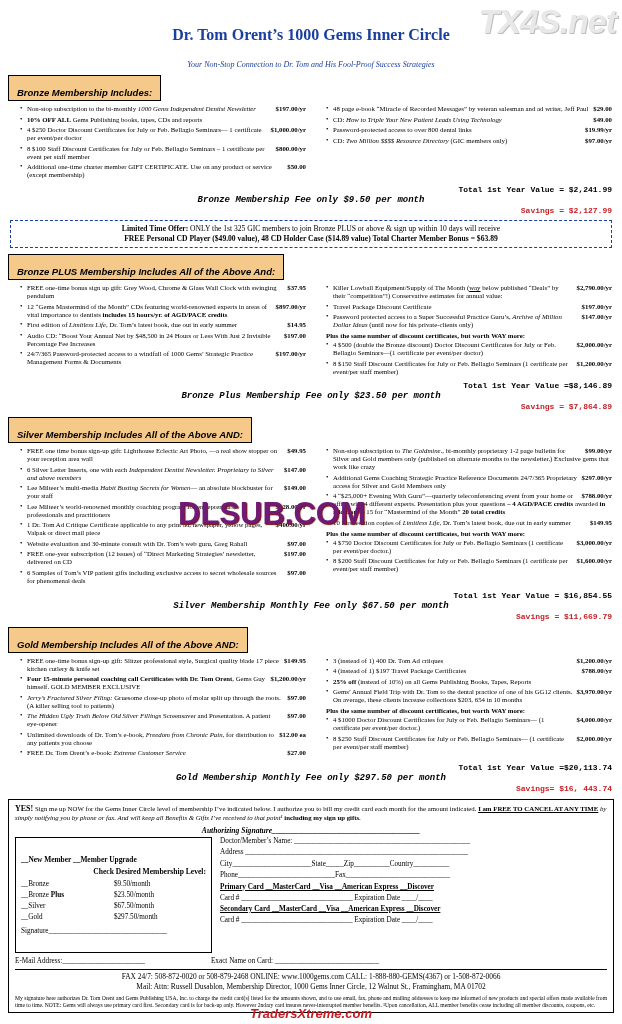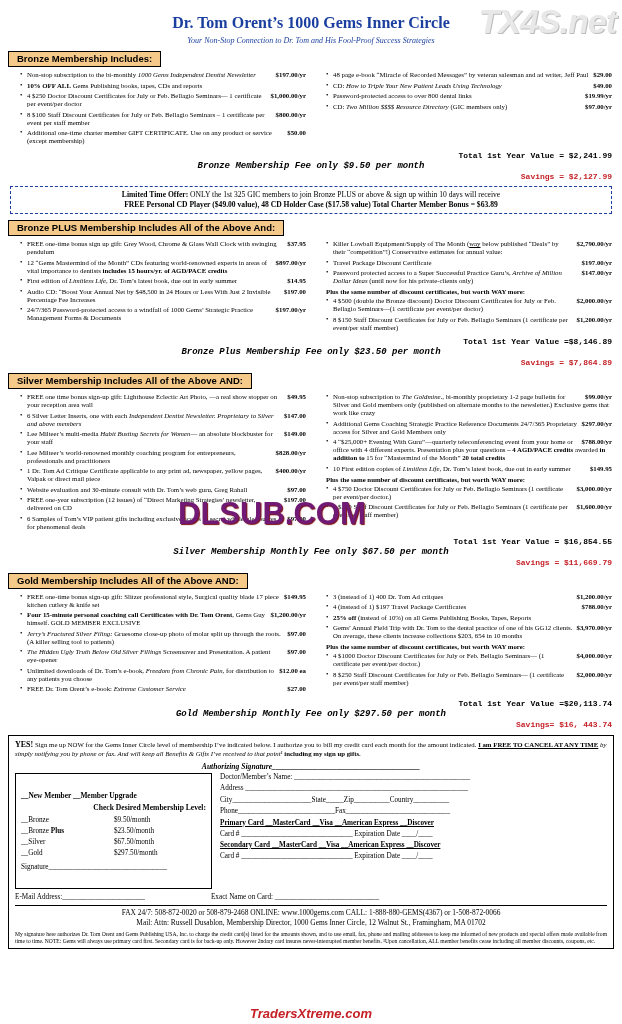--- a/index.html
+++ b/index.html
@@ -37,37 +37,37 @@
     position:absolute;left:0;right:0;bottom:3px;text-align:center;
     font-family:"Liberation Sans", sans-serif;
     font-size:13px;font-weight:bold;font-style:italic;
     color:#c42026;
     z-index:6;
   }
 
   
   .hdr{text-align:center;padding-top:10px;}
   .hdr h1{
-    margin:4px;
+    margin:16px;
     font-family:"Liberation Serif", serif;
     font-size:16px;font-weight:bold;color:#1a3f9e;
   }
   .hdr .sub{
     margin:2px 0 0 0;font-style:italic;font-size:8px;color:#1a3f9e;
   }
 
   
   .barwrap{margin:6px 8px 0 8px;}
   .bar{
     display:inline-block;
     background:#f5c98a;
     border:1px solid #000;
-    padding:1px 8px 2px 8px;
+    padding:11px 8px 2px 8px;
     font-family:"Liberation Sans", sans-serif;
-    font-weight:bold;font-size:9.5px;
+    font-weight:bold;font-size:9.5px;font-style:italic;
   }
 
   
   .cols{display:flex;gap:10px;margin:2px 10px 0 10px;}
   .col{width:50%;}
   ul.items{margin:2px 0 0 0;padding-left:10px;list-style:none;}
   ul.items li{
     position:relative;padding-left:7px;margin-bottom:2.5px;line-height:1.18;
     font-size:6.8px;
   }
@@ -155,21 +155,21 @@
   </div>
   <div class="tot-wrap">
     <div class="totline">Total 1st Year Value = $2,241.99</div>
     <div class="feeline">Bronze Membership Fee only $9.50 per month</div>
     <div class="savline">Savings = $2,127.99</div>
   </div>
 
   <div class="offer">
     <div class="l1"><span>Limited Time Offer:</span>
       <span style="font-weight:normal">ONLY the 1st 325 GIC members to join Bronze PLUS or above &amp; sign up within 10 days will receive</span></div>
-    <div style="font-weight:bold">FREE Personal CD Player ($49.00 value), 48 CD Holder Case ($17.58 value) Total Charter Member Bonus = $63.89</div>
+    <div style="font-weight:bold">FREE Personal CD Player ($49.00 value), 48 CD Holder Case ($14.89 value) Total Charter Member Bonus = $63.89</div>
   </div>
 
   <div class="barwrap">
     <span class="bar">Bronze PLUS Membership Includes All of the Above And:</span>
   </div>
   <div class="cols">
     <div class="col">
       <ul class="items">
           <li><span class="price">$37.95</span><span>FREE one-time bonus sign up gift: Grey Wood, Chrome &amp; Glass Wall Clock with swinging pendulum</span><div class="clr"></div></li>
           <li><span class="price">$897.00/yr</span><span>12 “Gems Mastermind of the Month” CDs featuring world-renowned experts in areas of vital importance to dentists <b>includes 15 hours/yr. of AGD/PACE credits</b></span><div class="clr"></div></li>

